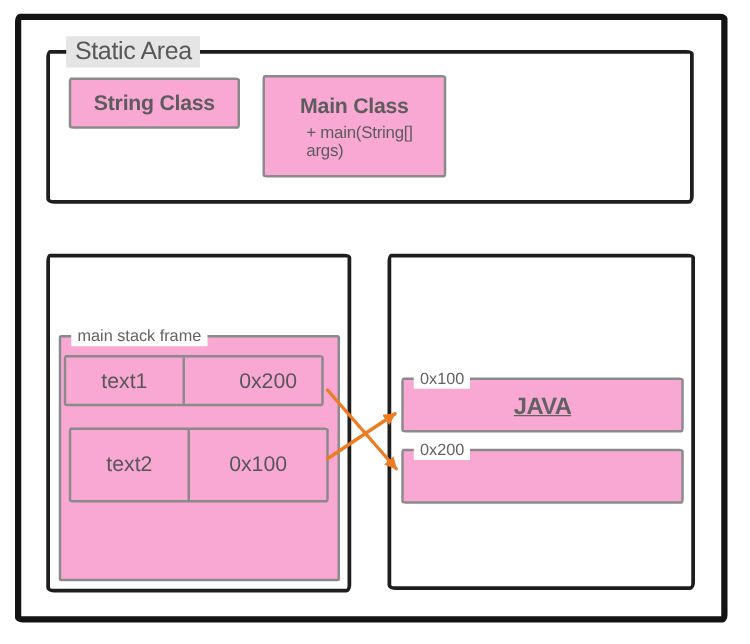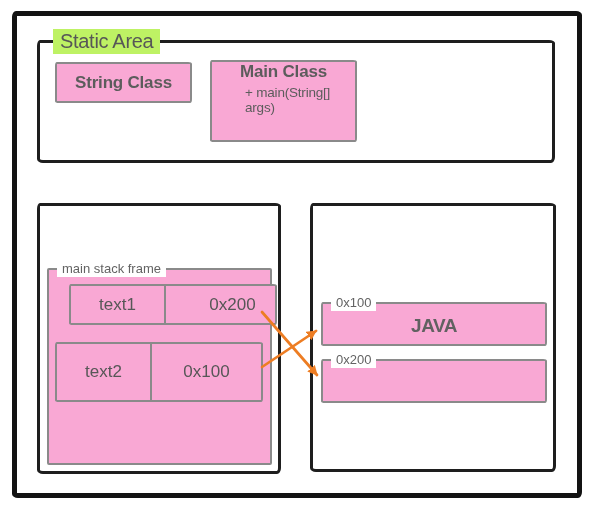--- a/index.html
+++ b/index.html
@@ -21,72 +21,73 @@
   .area {
     position: absolute; border: 3px solid #1e1e1e;
     border-radius: 3px 6px 4px 6px / 6px 3px 6px 4px;
   }
   .area-static { left: 37px; top: 40px; width: 518px; height: 123px; }
   .area-stack  { left: 37px; top: 203px; width: 244px; height: 271px; }
   .area-heap   { left: 310px; top: 203px; width: 246px; height: 269px; }
 
   .area-label {
     position: absolute; top: -14px; left: 13px;
-    background: #bef264; padding: 0 7px;
+    background: #e5e5e5; padding: 0 7px;
     font-size: 20px; line-height: 25px; color: #575757;
     letter-spacing: -0.3px; white-space: nowrap;
   }
 
   
   .gbox {
     position: absolute; border: 2px solid #8a8a8a; background: #f9a8d4;
     border-radius: 2px 4px 2px 4px / 4px 2px 4px 2px;
   }
 
   
   .string-class {
     left: 15px; top: 19px; width: 137px; height: 41px;
     display: flex; align-items: center; justify-content: center;
   }
   .string-class-text { font-weight: bold; font-size: 17px; color: #5c5c5c; letter-spacing: -0.2px; }
   .main-class {
     left: 170px; top: 17px; width: 147px; height: 82px;
-    display: flex; flex-direction: column; align-items: center; justify-content: flex-start; gap: 3px;
+    display: flex; flex-direction: column; align-items: center; justify-content: center; gap: 3px;
   }
   .main-class-title { font-weight: bold; font-size: 17px; color: #5c5c5c; letter-spacing: -0.2px; }
   .main-class-method { font-size: 13.5px; color: #5c5c5c; letter-spacing: -0.2px; margin-left: 33px; }
 
   
   .stack-frame { left: 7px; top: 62px; width: 225px; height: 197px; border-radius: 2px; }
   .small-label {
     position: absolute; top: -9px; left: 8px;
     background: #ffffff; padding: 0 5px;
     font-size: 13px; line-height: 16px; color: #636363; white-space: nowrap;
   }
 
   
   .stack-row { display: flex; align-items: stretch; }
-  .stack-row-1 { left: 20px; top: 14px; width: 208px; height: 41px; gap: 24px; }
+  .stack-row-1 { left: 2px; top: 14px; width: 208px; height: 41px; gap: 24px; }
   .stack-row-2 { left: 6px; top: 72px; width: 208px; height: 60px; }
   .cell {
     display: flex; align-items: center; justify-content: center;
     font-size: 17px; color: #575757;
   }
   .cell-var  { width: 95px; border-right: 2px solid #8a8a8a; }
   .cell-addr { flex: 1; }
 
   
   .heap-obj {
     display: flex; align-items: center; justify-content: center;
   }
   .heap-obj-1 { left: 8px; top: 96px; width: 226px; height: 44px; }
   .heap-obj-2 { left: 8px; top: 153px; width: 226px; height: 44px; }
   .heap-value {
     font-weight: bold; font-size: 19px; color: #616161; letter-spacing: -0.5px;
     padding-top: 4px;
+    text-decoration: underline;
   }
 
   
   .arrows {
     position: absolute; left: 0; top: 0; width: 600px; height: 515px;
     pointer-events: none; z-index: 10;
   }
 </style>
 </head>
 <body>

